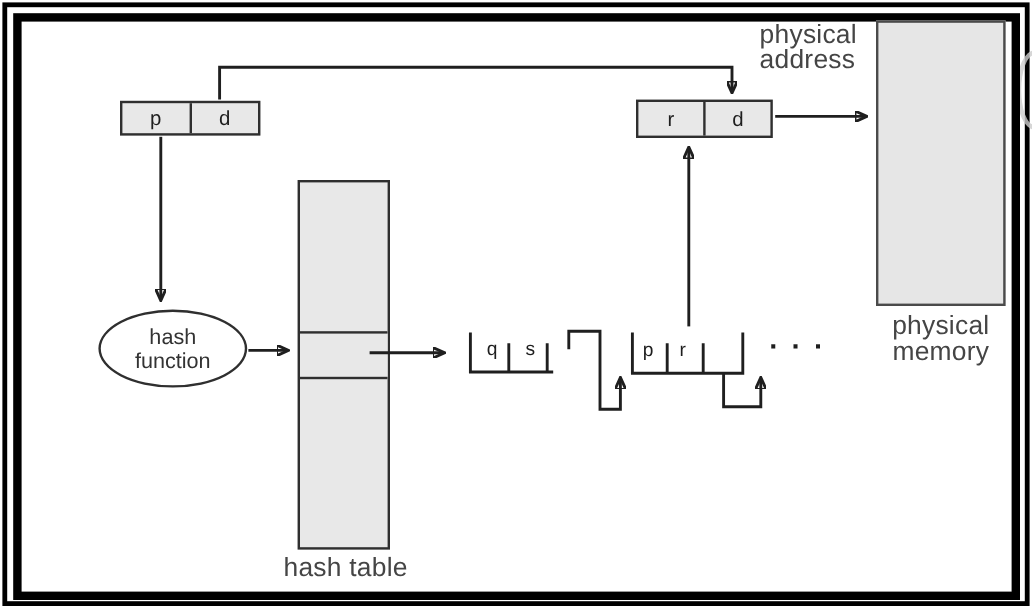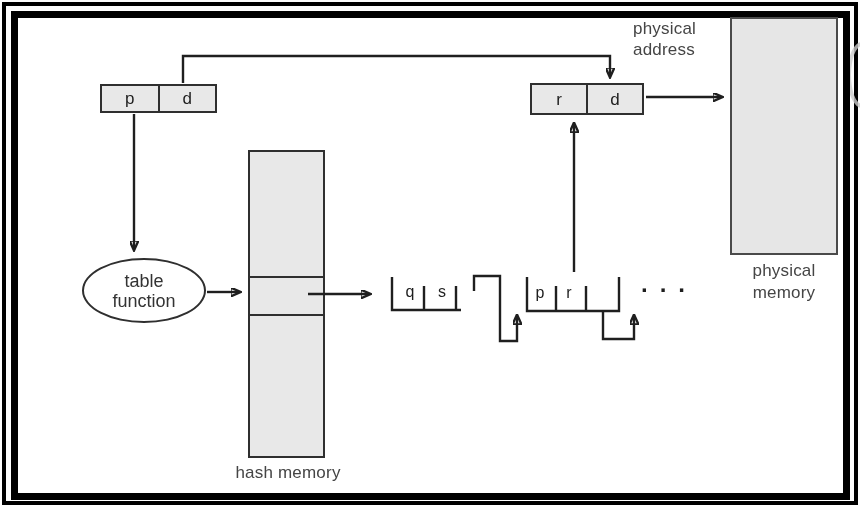--- a/index.html
+++ b/index.html
@@ -25,21 +25,21 @@
     border:4px solid #cccccc;border-radius:50%;box-sizing:border-box;opacity:.8;
   }
   .frame-inner{
     position:absolute;left:11px;top:11px;width:839px;height:489px;
     border:7px solid var(--frame);box-sizing:border-box;background:var(--background);
   }
   .lines{position:absolute;left:0;top:0;width:860px;height:506px;pointer-events:none;}
   .lines path,.lines line,.lines polyline{stroke:var(--line);stroke-width:2.4;fill:none;}
   .arrowhead{fill:var(--line);stroke:none;}
   .label{
-    position:absolute;color:var(--label-text);font-size:17px;line-height:21px;
+    position:absolute;color:var(--label-text);font-size:22px;line-height:21px;
     white-space:pre-line;letter-spacing:.2px;
   }
   .cellbox{
     position:absolute;display:flex;background:var(--box-fill);
     border:2px solid var(--box-border);box-sizing:border-box;
   }
   .cell{
     flex:1;display:flex;align-items:center;justify-content:center;
     color:var(--letter-text);font-size:17px;line-height:1;
   }
@@ -80,36 +80,36 @@
 <body>
 
 <div class="stage">
 
   <div class="frame-outer"></div>
   <div class="watermark"></div>
   <div class="frame-inner"></div>
 
   <div class="label lbl-physaddr">physical
 address</div>
-  <div class="label lbl-hashtable">hash memory</div>
+  <div class="label lbl-hashtable">hash table</div>
   <div class="label lbl-physmem">physical
 memory</div>
 
   <div class="cellbox" style="left:100px;top:84px;width:117px;height:29px;">
     <div class="cell">p</div>
     <div class="cell">d</div>
   </div>
 
   <div class="cellbox" style="left:530px;top:83px;width:114px;height:32px;">
     <div class="cell">r</div>
     <div class="cell">d</div>
   </div>
 
   <div class="hash-ellipse">
-    <span>table
+    <span>hash
 function</span>
   </div>
 
   <div class="hash-table">
     <div class="hash-row"></div>
   </div>
 
   <div class="memory-box"></div>
 
   <span class="node-letter" style="left:396px;top:284px;">q</span>

